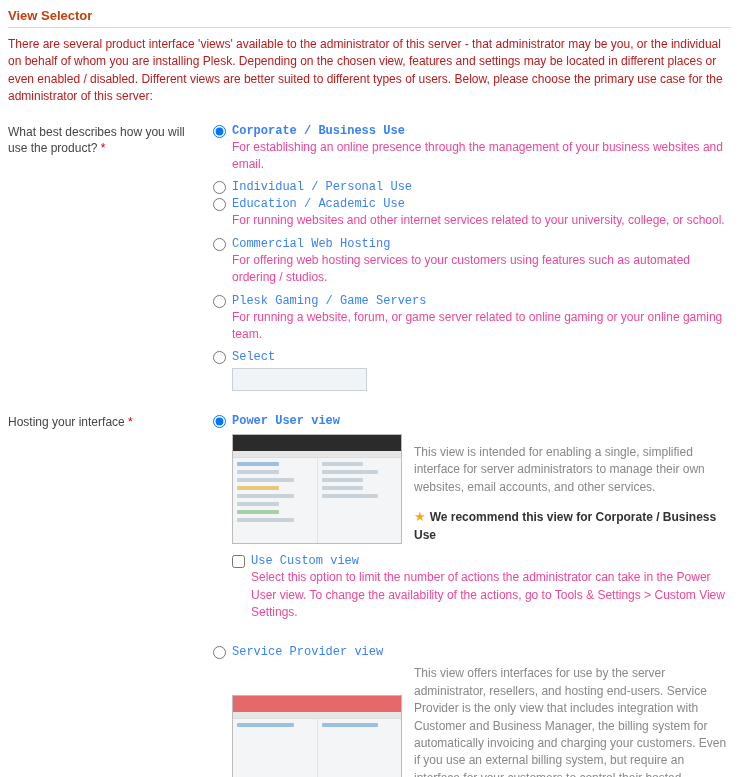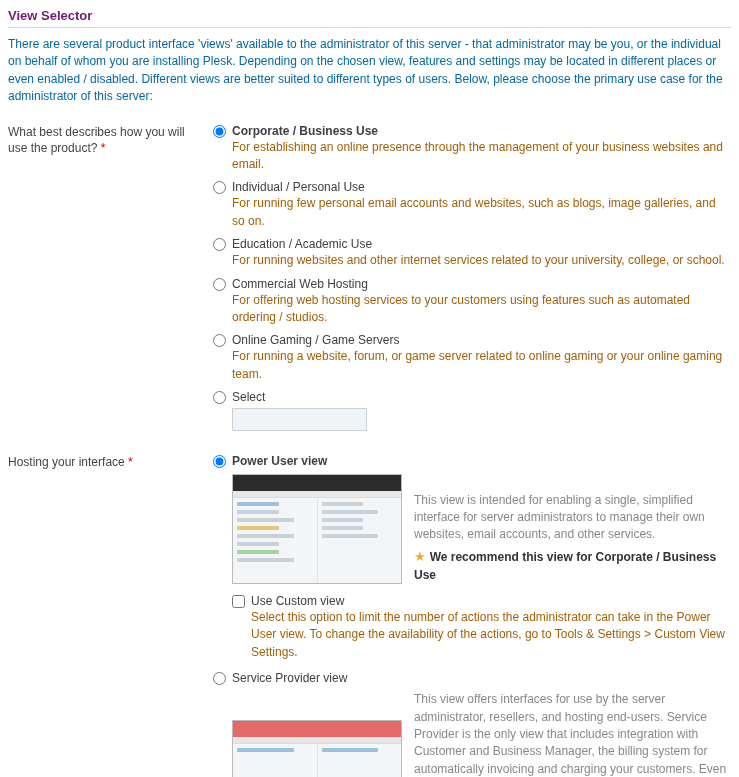--- a/index.html
+++ b/index.html
@@ -5,29 +5,29 @@
   body {
     font-family: "Trebuchet MS", "Lucida Grande", Verdana, Arial, sans-serif;
     font-size: 12px;
     color: #444;
     background: #fff;
     margin: 0;
     padding: 8px;
     width: 723px;
   }
   .section-title {
-    color: #701a75;
+    color: #c2410c;
     font-size: 13px;
     font-weight: bold;
     padding-bottom: 4px;
     border-bottom: 1px solid #d9d9d9;
     margin-bottom: 8px;
   }
   .intro {
-    color: #0369a1;
+    color: #b91c1c;
     line-height: 1.45;
     margin-bottom: 18px;
   }
   .row {
     display: flex;
     align-items: flex-start;
     margin-bottom: 20px;
   }
   .label-col {
     width: 195px;
@@ -46,26 +46,27 @@
     display: flex;
     align-items: flex-start;
     margin-bottom: 3px;
   }
   .opt input[type=radio], .opt input[type=checkbox] {
     margin: 1px 6px 0 0;
     flex: 0 0 auto;
   }
   .opt-body { flex: 1; }
   .opt-title {
-    color: #404040;
+    color: #3b82f6;
     font-weight: normal;
+    font-family: Liberation Mono, monospace;
   }
   .opt.selected .opt-title { font-weight: bold; }
   .opt-desc {
-    color: #a16207;
+    color: #ec4899;
     line-height: 1.45;
     margin-top: 1px;
     margin-bottom: 4px;
   }
   .other-input {
     width: 125px;
     background: #f0f4f7;
     border: 1px solid #c8d0d8;
     padding: 3px 4px;
     margin-top: 4px;
@@ -151,21 +152,20 @@
       <div class="opt-body">
         <div class="opt-title">Corporate / Business Use</div>
         <div class="opt-desc">For establishing an online presence through the management of your business websites and email.</div>
       </div>
     </div>
 
     <div class="opt">
       <input type="radio" name="usecase" style="">
       <div class="opt-body">
         <div class="opt-title">Individual / Personal Use</div>
-        <div class="opt-desc">For running few personal email accounts and websites, such as blogs, image galleries, and so on.</div>
       </div>
     </div>
 
     <div class="opt">
       <input type="radio" name="usecase" style="">
       <div class="opt-body">
         <div class="opt-title">Education / Academic Use</div>
         <div class="opt-desc">For running websites and other internet services related to your university, college, or school.</div>
       </div>
     </div>
@@ -175,21 +175,21 @@
       <div class="opt-body">
         <div class="opt-title">Commercial Web Hosting</div>
         <div class="opt-desc">For offering web hosting services to your customers using features such as automated ordering / studios.</div>
       </div>
     </div>
 
 
     <div class="opt">
       <input type="radio" name="usecase" style="">
       <div class="opt-body">
-        <div class="opt-title">Online Gaming / Game Servers</div>
+        <div class="opt-title">Plesk Gaming / Game Servers</div>
         <div class="opt-desc">For running a website, forum, or game server related to online gaming or your online gaming team.</div>
       </div>
     </div>
 
     <div class="opt">
       <input type="radio" name="usecase" style="">
       <div class="opt-body">
         <div class="opt-title">Select</div>
         <input type="text" class="other-input" style="">
       </div>
@@ -229,35 +229,35 @@
             <div class="tline short"></div>
               <div class="tline med"></div>
               <div class="tline short"></div>
             <div class="tline short"></div>
               <div class="tline med"></div>
           </div>
         </div>
       </div>
       <div class="thumb-text">
         <div>This view is intended for enabling a single, simplified interface for server administrators to manage their own websites, email accounts, and other services.</div>
-        <div style="margin-top:4px">
+        <div style="margin-top:12px">
           <span class="star">★</span><span class="recommend">We recommend this view for Corporate / Business Use</span>
         </div>
       </div>
     </div>
 
     <div class="opt indent-block">
       <input type="checkbox" style="">
       <div class="opt-body">
         <div class="opt-title">Use Custom view</div>
         <div class="opt-desc">Select this option to limit the number of actions the administrator can take in the Power User view. To change the availability of the actions, go to Tools &amp; Settings &gt; Custom View Settings.</div>
       </div>
     </div>
 
-    <div class="opt" style="margin-top:6px">
+    <div class="opt" style="margin-top:20px">
       <input type="radio" name="iface" style="">
       <div class="opt-body">
         <div class="opt-title">Service Provider view</div>
       </div>
     </div>
     <div class="thumb-row indent-block">
       <div class="thumb">
         <div class="thumb-top light"></div>
         <div class="thumb-sub"></div>
         <div class="thumb-body">

